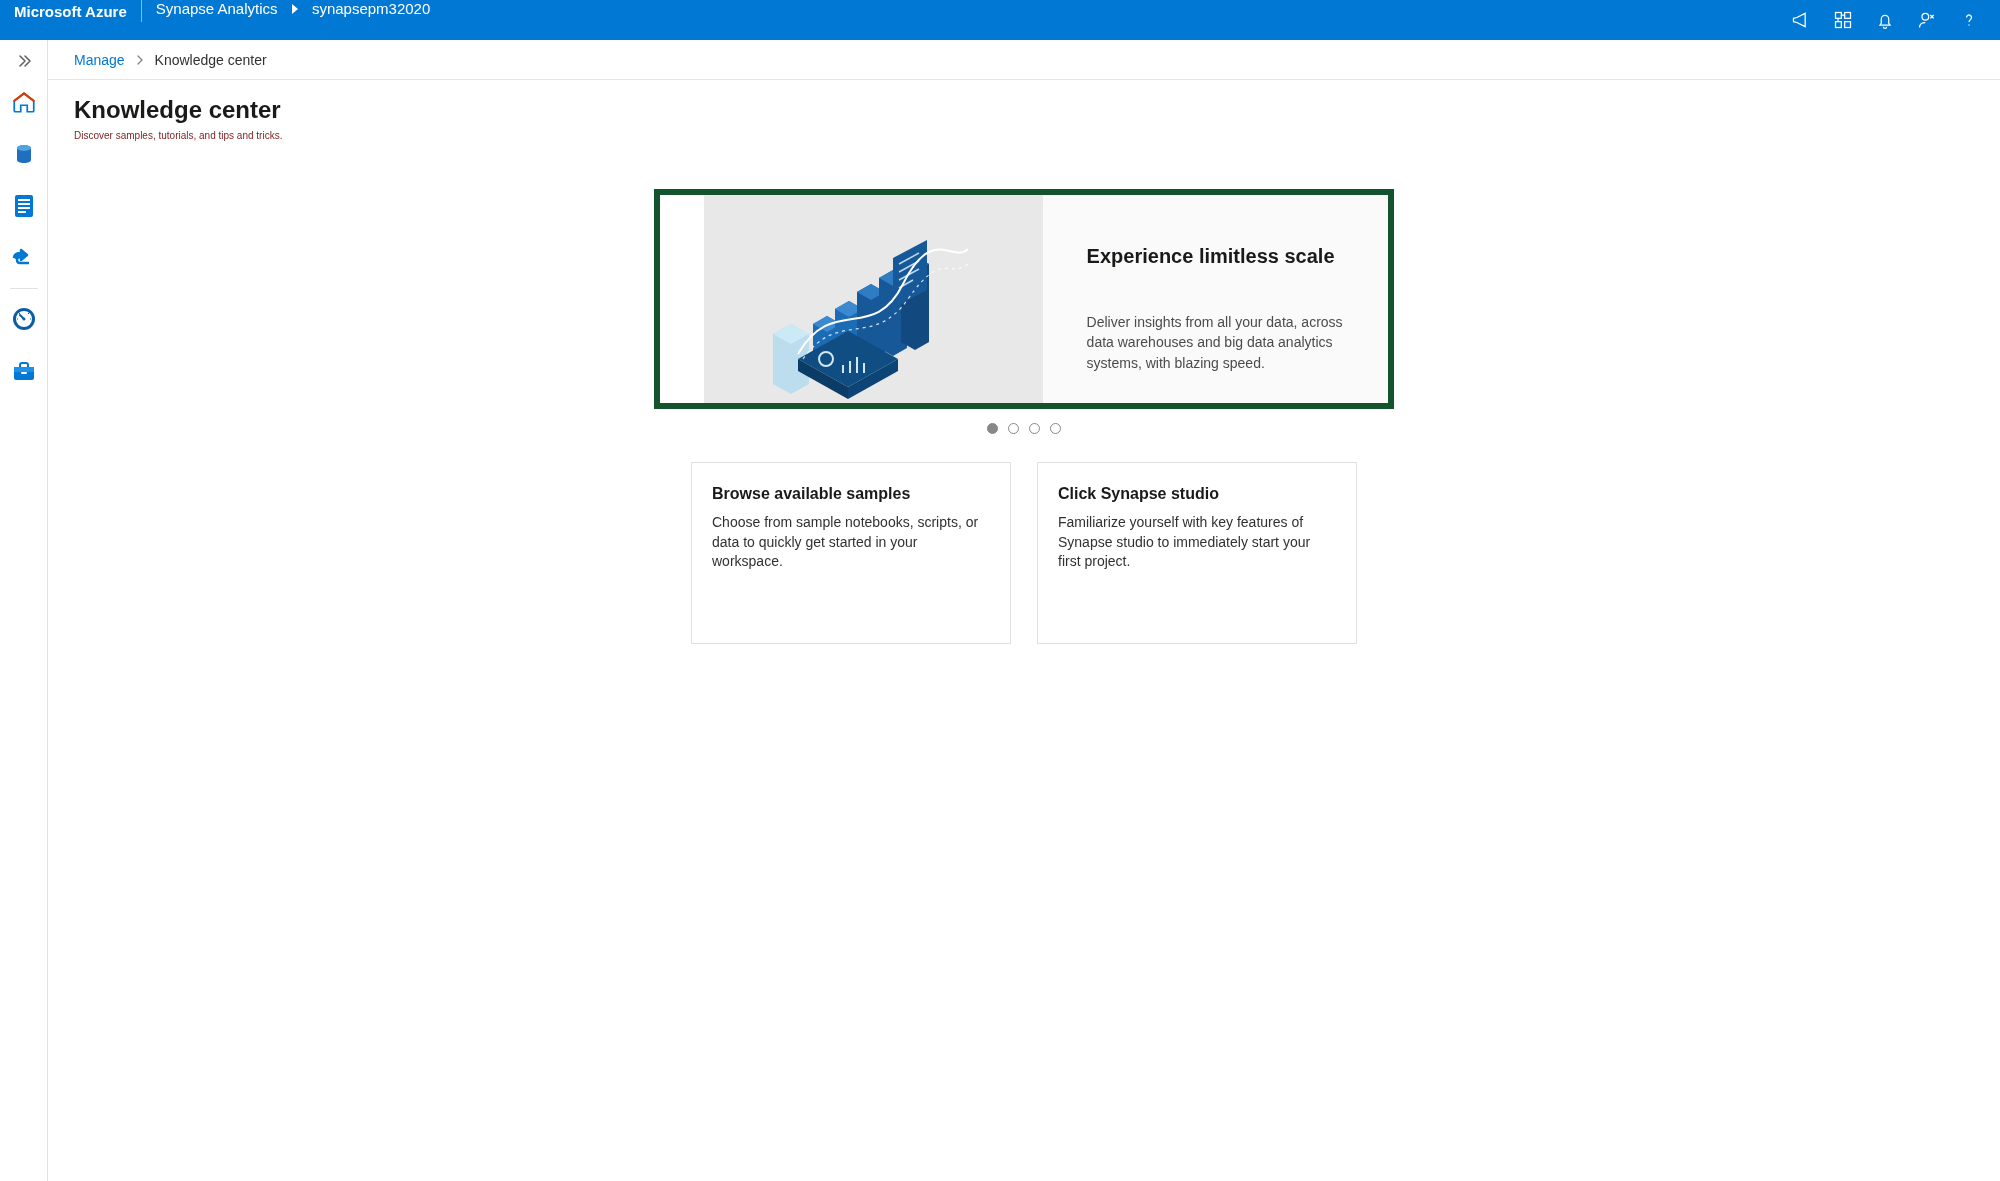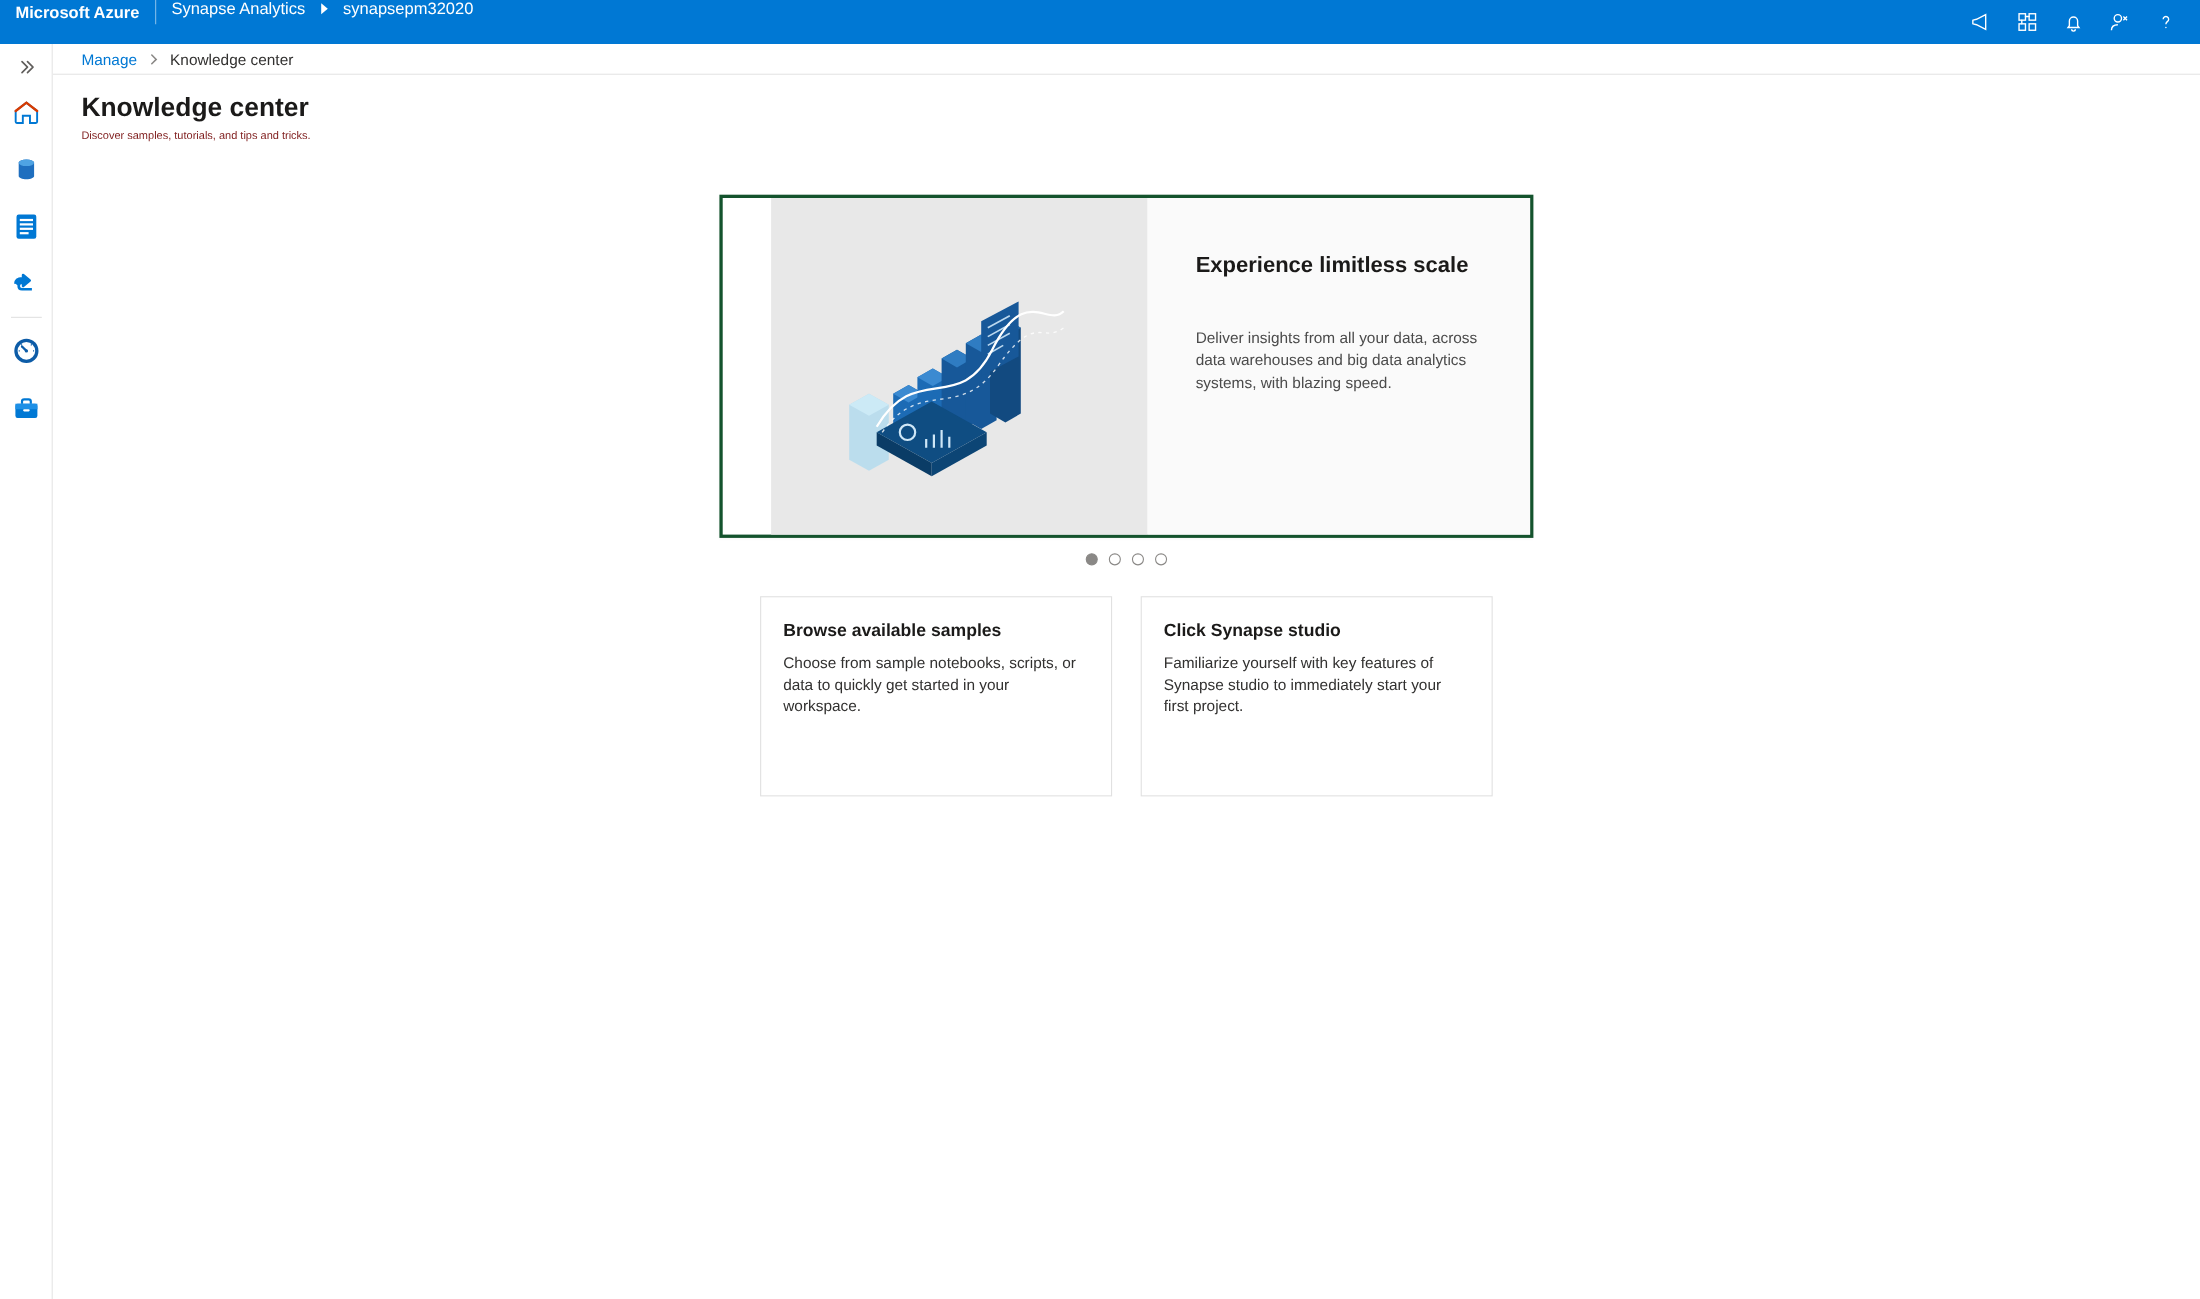--- a/index.html
+++ b/index.html
@@ -80,21 +80,21 @@
   }
   .nav-icon { width: 26px; height: 26px; display:flex; align-items:center; justify-content:center; }
 
   
   .main {
     flex: 1;
     overflow: auto;
     background: #ffffff;
   }
   .crumb-bar {
-    height: 28px;
+    height: 40px;
     border-bottom: 1px solid #e5e5e5;
     display:flex;
     align-items:center;
     padding: 0 26px;
     font-size: 14px;
   }
   .crumb-link { color: #0078d4; cursor:pointer; }
   .crumb-sep { margin: 0 10px; color: #8a8886; }
   .crumb-current { color: #323130; }
 
@@ -115,23 +115,23 @@
   .content-center {
     display:flex;
     flex-direction: column;
     align-items: center;
     padding-top: 40px;
   }
 
   
   .hero {
     width: 740px;
-    height: 312px;
+    height: 220px;
     display:flex;
-    border: 3px solid #14532d;
+    border: 6px solid #14532d;
     box-shadow: 0 1px 3px rgba(0,0,0,0.04);
     padding-left: 44px;
   }
   .hero .illus {
     width: 370px;
     background: #e8e8e8;
     display:flex; align-items:center; justify-content:center;
     position: relative;
   }
   .hero .text {

